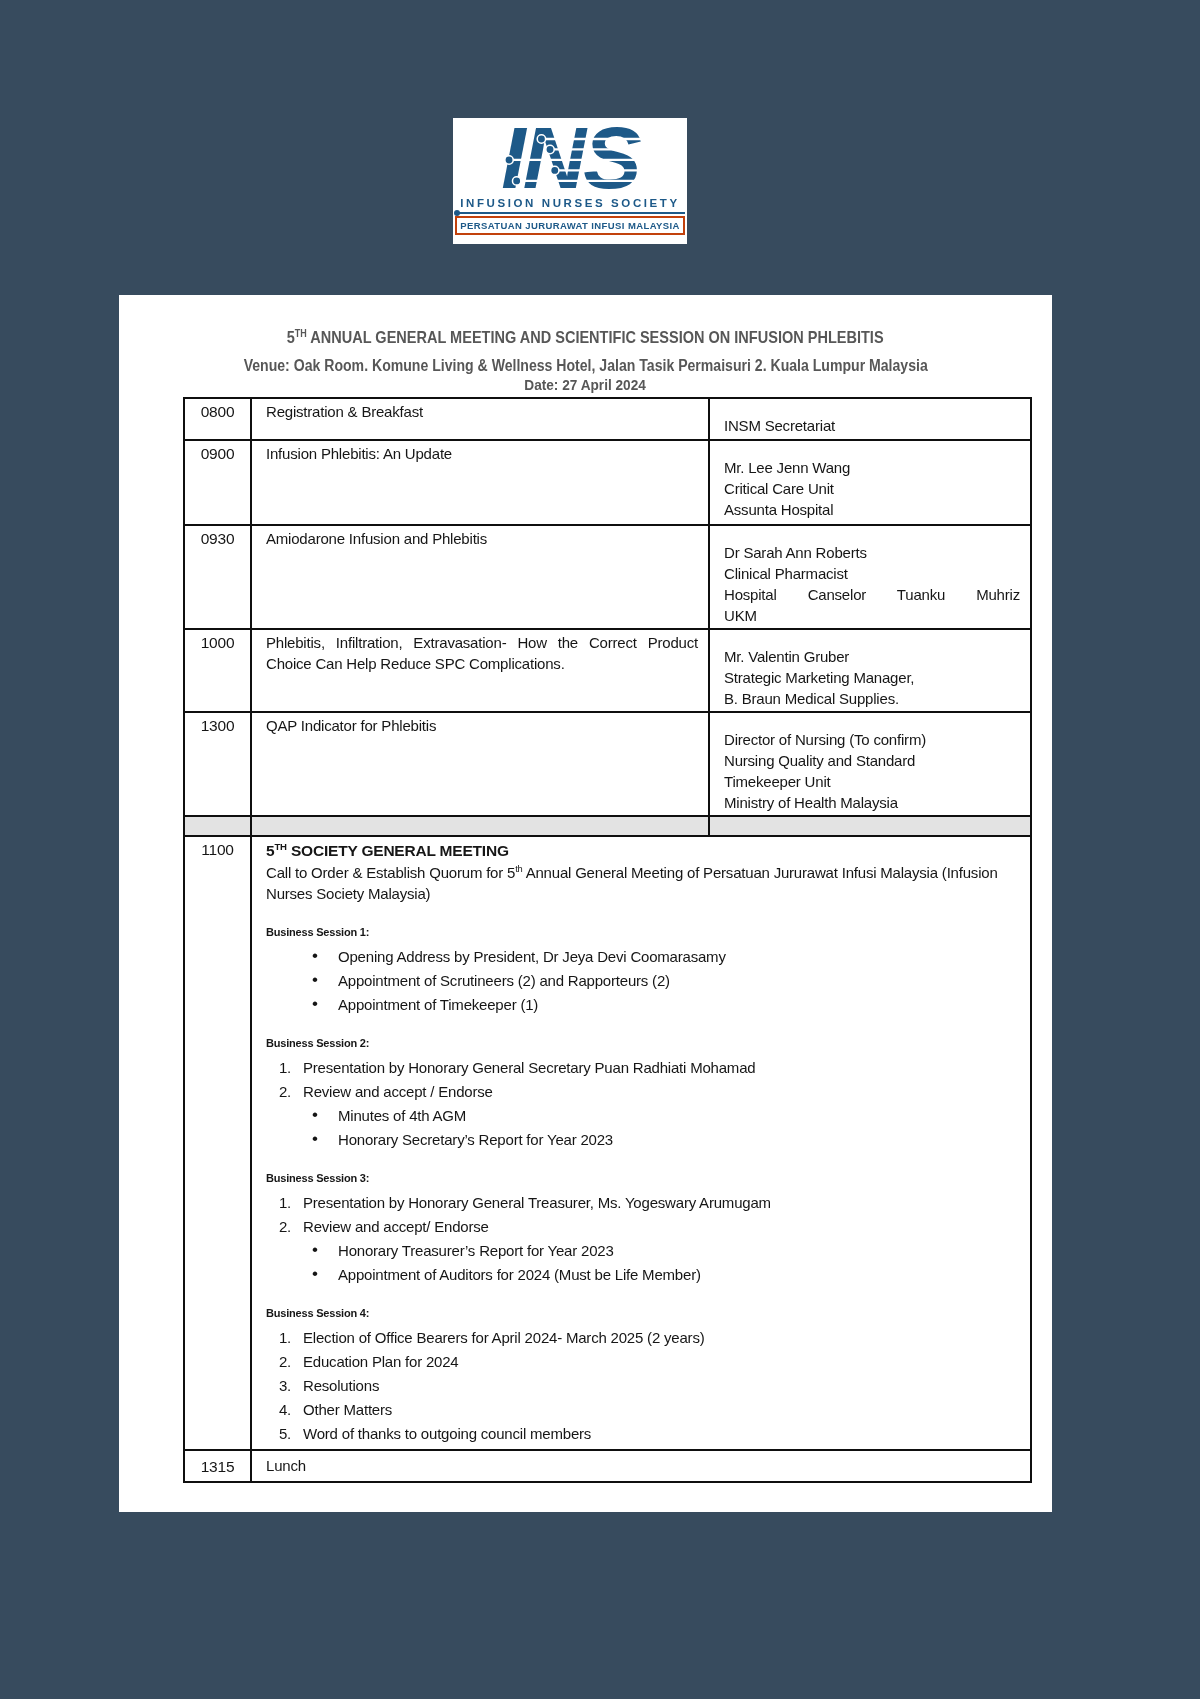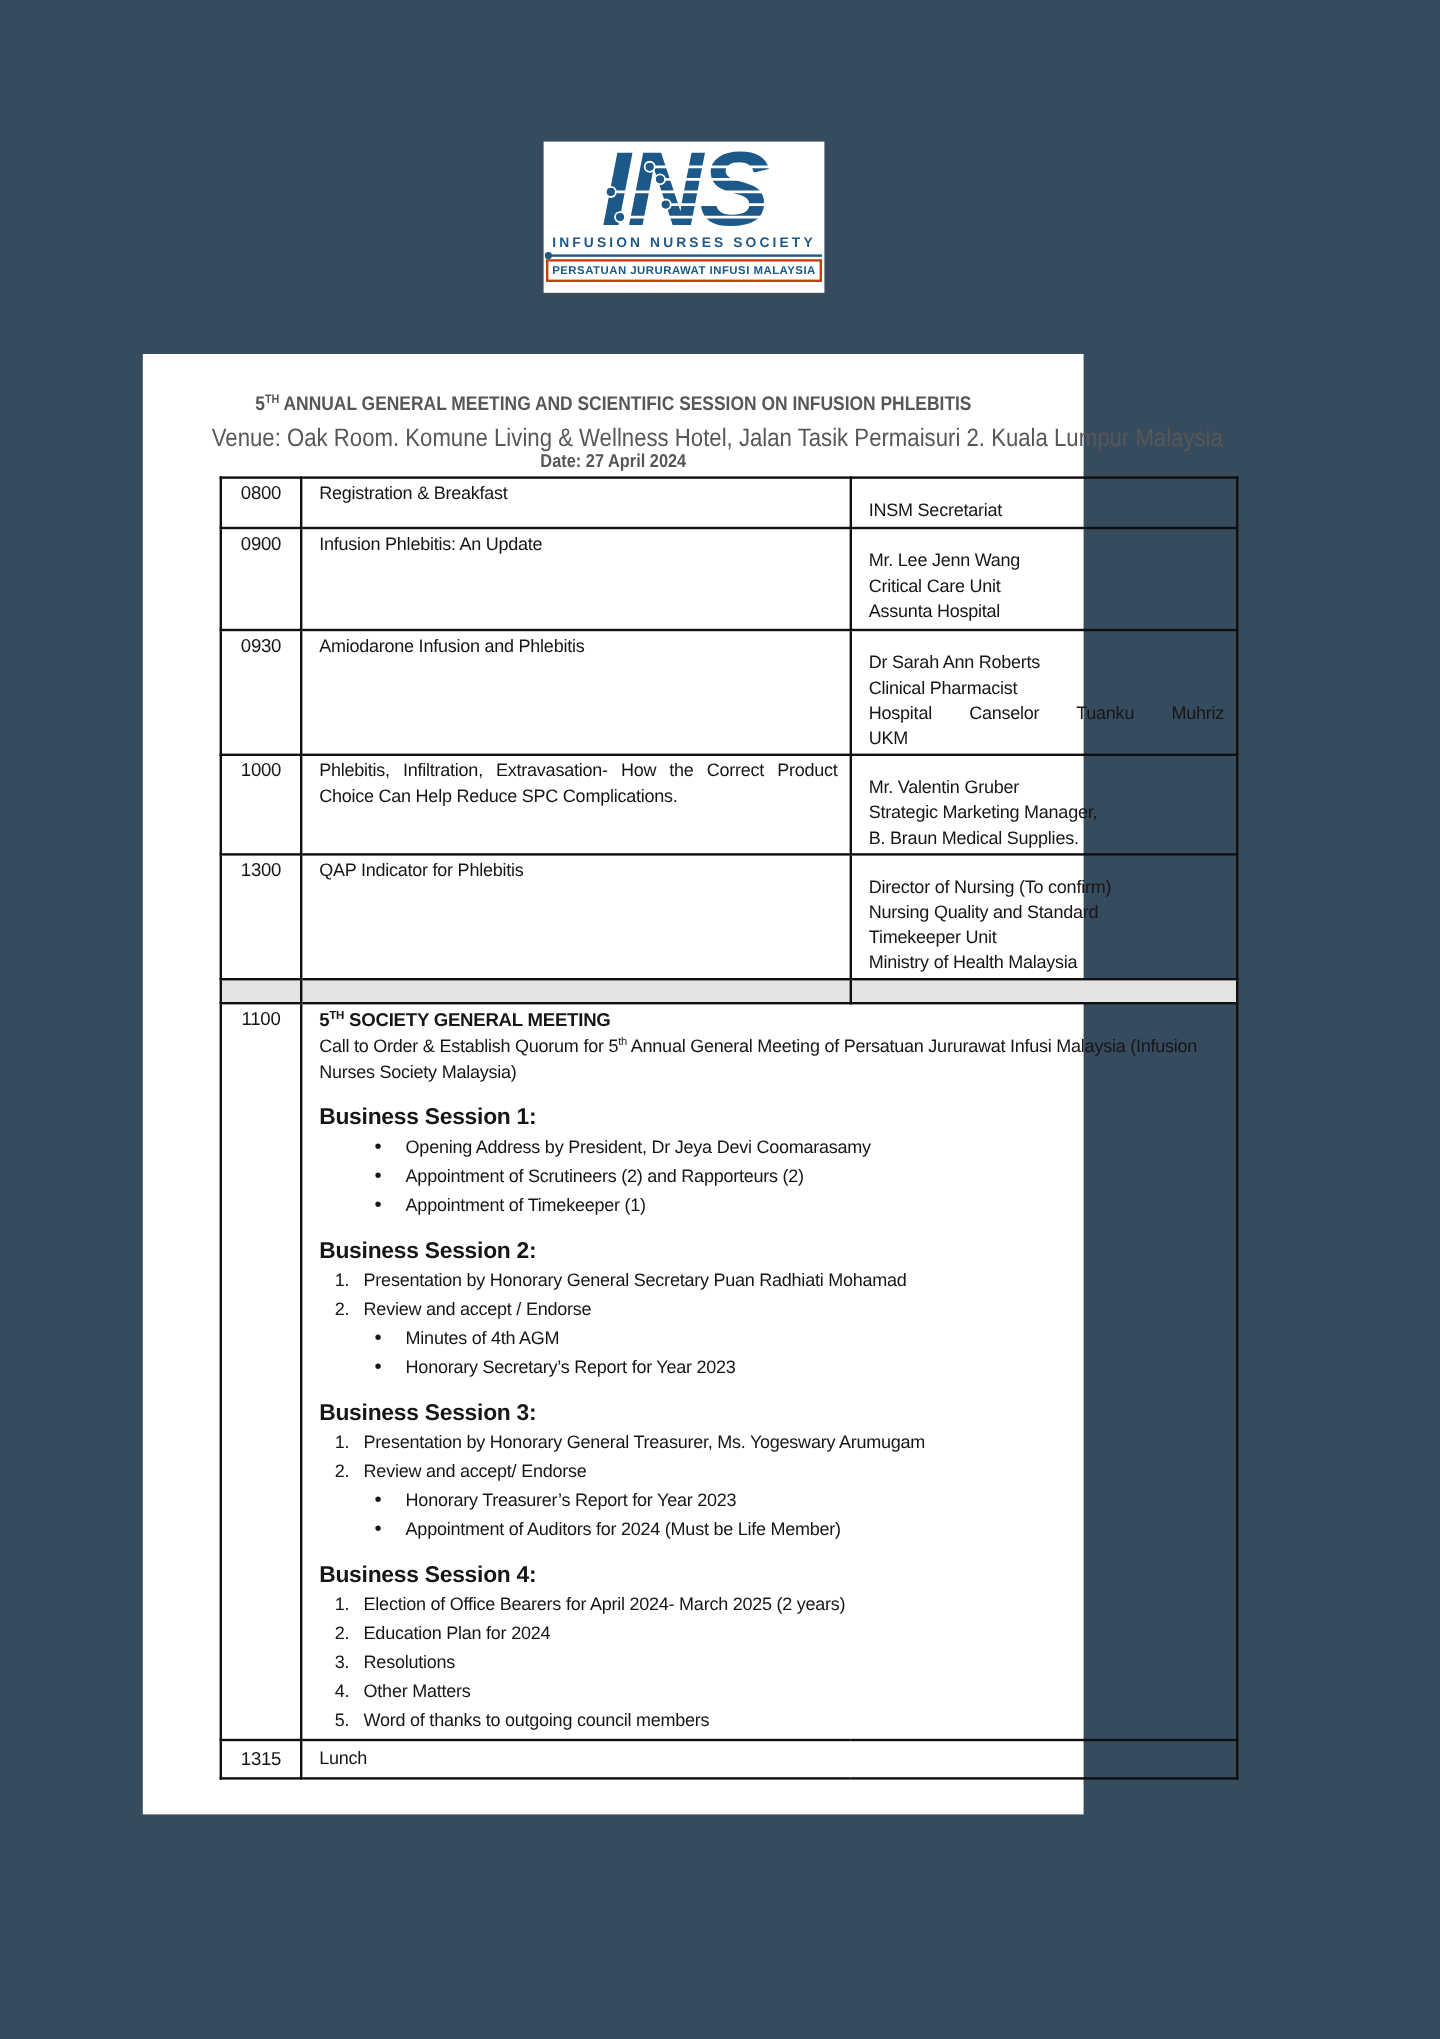--- a/index.html
+++ b/index.html
@@ -45,26 +45,26 @@
     font-size:9.5px; font-weight:bold;
     letter-spacing:0.4px;
     color:#1d5988;
     padding:2px 1px 2px 1px;
     white-space:nowrap;
   }
 
   
   .paper {
     position:absolute; left:119px; top:295px;
-    width:784px; height:1217px;
+    width:933px; height:1217px;
     background:#ffffff;
   }
   .doc-head { text-align:center; color:#575757; }
   .doc-title { margin-top:33px; font-size:16.5px; font-weight:bold; line-height:19px; }
-  .doc-venue { margin-top:9px; font-size:21px; font-weight:normal; line-height:19px; }
+  .doc-venue { margin-top:9px; font-size:16px; font-weight:bold; line-height:19px; }
   .doc-date  { font-size:15.5px; font-weight:bold; line-height:19px; }
   .squish { display:inline-block; transform:scaleX(0.88); transform-origin:50% 50%; white-space:nowrap; }
 
   
   table.agenda {
     margin:3px 0 0 64px;
     width:847px;
     border-collapse:collapse;
     table-layout:fixed;
     font-size:15px;
@@ -96,21 +96,21 @@
   tr.r-1315 td { vertical-align:middle; line-height:18px; }
 
   .just { text-align:justify;border-radius:23px; }
   .stretch-line { text-align:justify; text-align-last:justify; }
 
   
   td.agm { padding:3px 14px 2px 14px; }
   .agm-heading { font-weight:bold; font-size:15.5px; line-height:22px; }
   .agm-call { line-height:21px; max-width:800px; }
   .session { margin-top:17px; }
-  .session-title { font-weight:bold; font-size:19px; line-height:22px; margin-bottom:3px; }
+  .session-title { font-weight:bold; font-size:11px; line-height:22px; margin-bottom:3px; }
   ul.bullets { list-style:none; margin-left:38px; }
   ul.bullets li { position:relative; padding-left:34px; margin-bottom:3px; line-height:21px; }
   ul.bullets li::before { content:"\2022"; position:absolute; left:8px; top:-1px; font-size:17px; }
   ol.numbered { margin-left:7px; padding-left:22px; }
   ol.numbered li { padding-left:8px; margin-bottom:3px; line-height:21px; }
 
   sup.sp { font-size:62%; vertical-align:super; line-height:0; font-weight:inherit; }
 </style>
 </head>
 <body>

